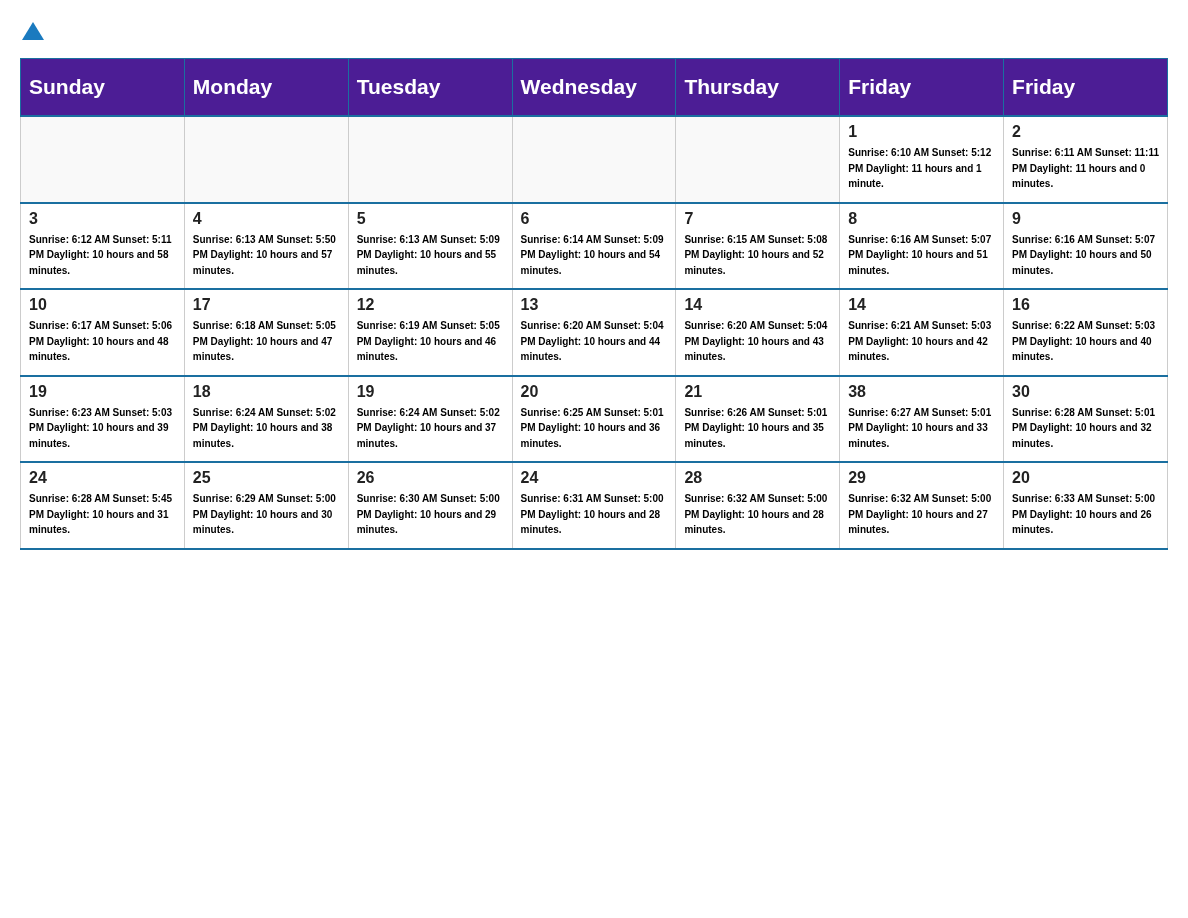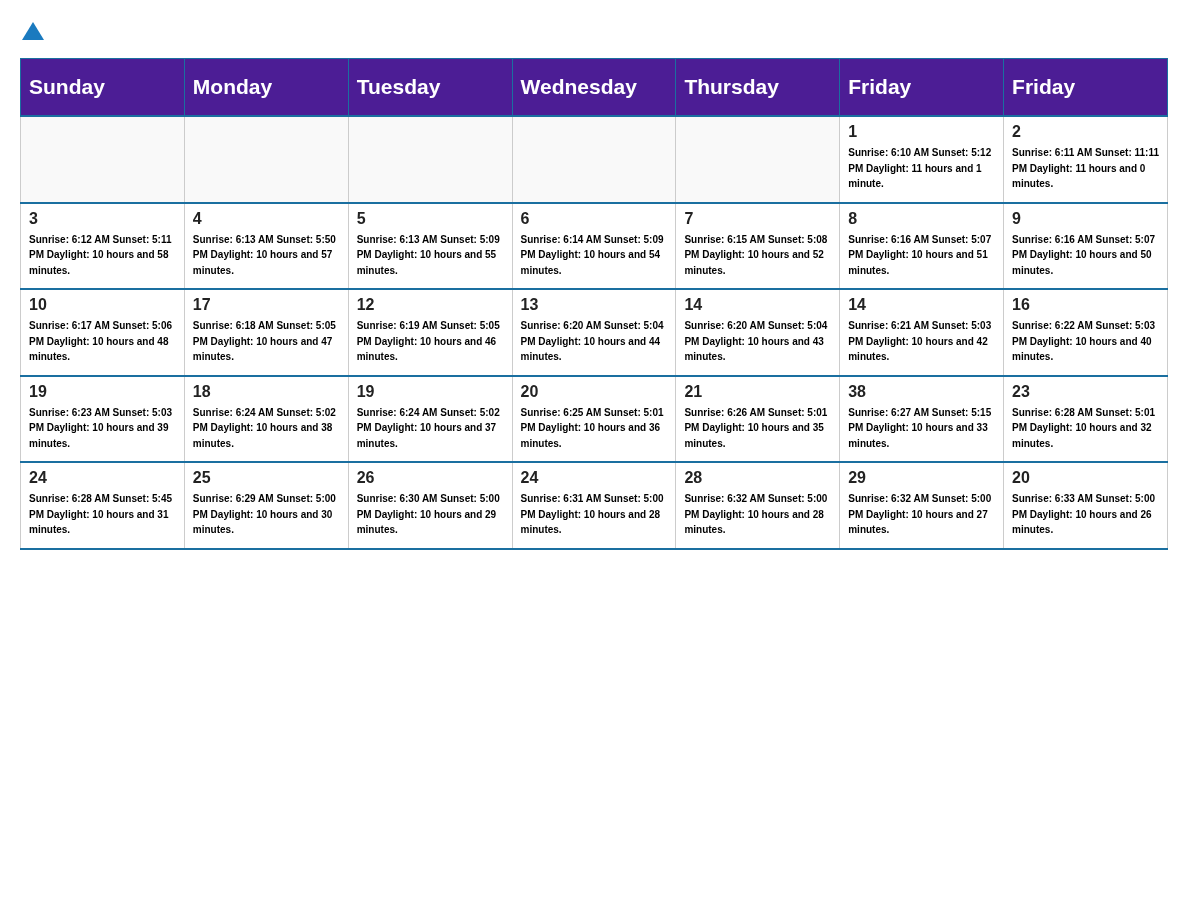--- a/index.html
+++ b/index.html
@@ -267,25 +267,25 @@
         </td>
         <td>
           <span class="day-number">21</span>
           <div class="day-info">Sunrise: 6:26 AM
 Sunset: 5:01 PM
 Daylight: 10 hours and 35 minutes.</div>
         </td>
         <td>
           <span class="day-number">38</span>
           <div class="day-info">Sunrise: 6:27 AM
-Sunset: 5:15 PM
+Sunset: 5:01 PM
 Daylight: 10 hours and 33 minutes.</div>
         </td>
         <td>
-          <span class="day-number">23</span>
+          <span class="day-number">30</span>
           <div class="day-info">Sunrise: 6:28 AM
 Sunset: 5:01 PM
 Daylight: 10 hours and 32 minutes.</div>
         </td>
       </tr>
       <tr>
         <td>
           <span class="day-number">24</span>
           <div class="day-info">Sunrise: 6:28 AM
 Sunset: 5:45 PM

